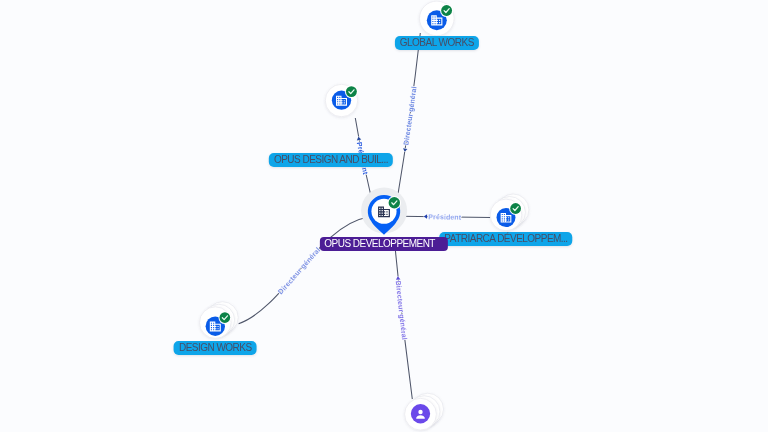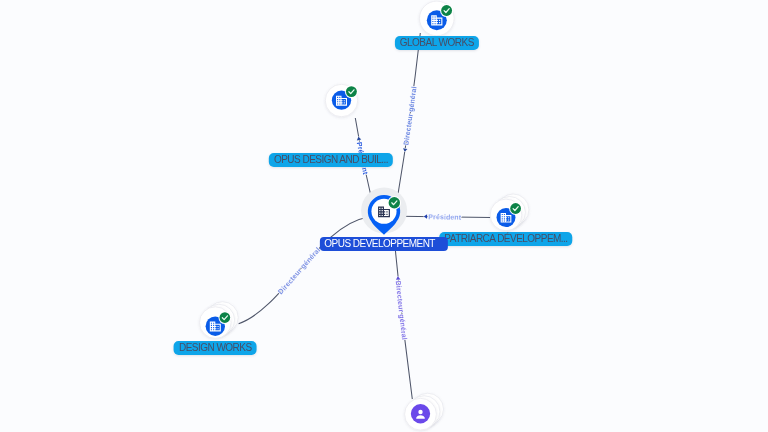--- a/index.html
+++ b/index.html
@@ -9,21 +9,21 @@
   #stage{position:relative;width:768px;height:432px;background:#fbfcfe;overflow:hidden;}
   svg.graph{position:absolute;left:0;top:0;width:768px;height:432px;}
   .edge-path{fill:none;stroke:#4e5569;stroke-width:1.05;}
   .edge-label-text{font-family:"Liberation Sans",sans-serif;font-size:7.1px;font-weight:600;letter-spacing:0.05px;
      paint-order:stroke fill;stroke:#fafbfe;stroke-width:1.5px;stroke-linejoin:round;}
   .node-label-box{position:absolute;box-sizing:border-box;white-space:nowrap;
       border-radius:5px;background:#0ea5e9;color:#474d66;font-size:10px;
       line-height:13.7px;height:13.7px;
       padding:0 5.1px;box-shadow:0 1px 2.6px rgba(68,72,96,0.14);
       transform:translateX(-50%);text-align:center;letter-spacing:-0.52px;}
-  .node-label-box.selected{background:#1d4ed8;color:#ffffff;box-shadow:none;
+  .node-label-box.selected{background:#4c1d95;color:#ffffff;box-shadow:none;
       border-radius:4px;padding:0 13.2px 0 4.4px;z-index:5;}
 </style>
 </head>
 <body>
 
 <div id="stage">
   <svg class="graph" viewBox="0 0 768 432" id="gsvg">
       <defs>
         <filter id="sh" x="-60%" y="-60%" width="220%" height="220%">
           <feDropShadow dx="0" dy="0.7" stdDeviation="1.0" flood-color="#5a6078" flood-opacity="0.14"></feDropShadow>

